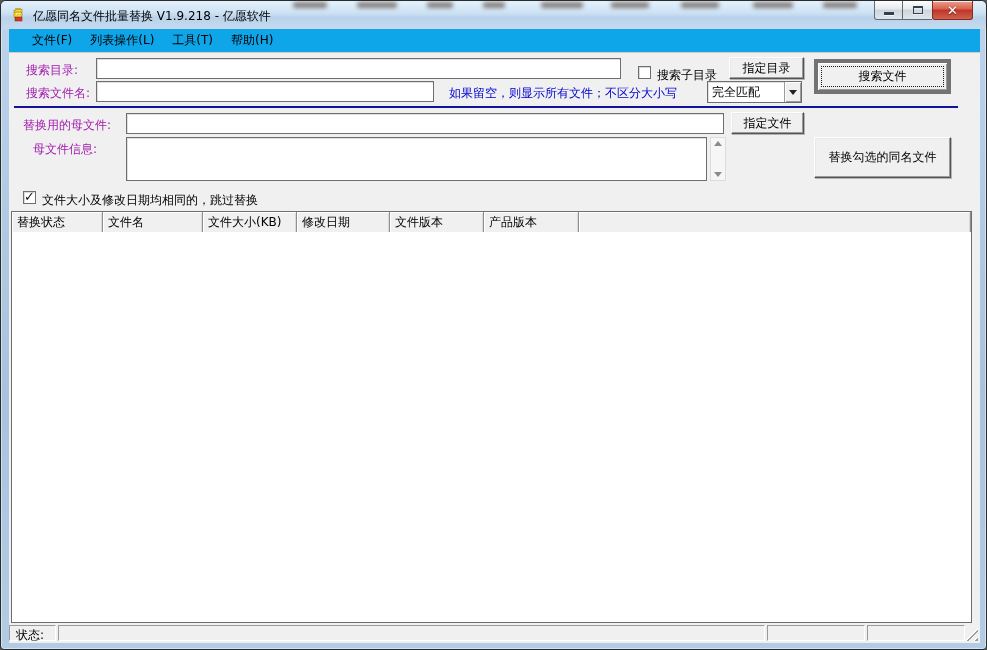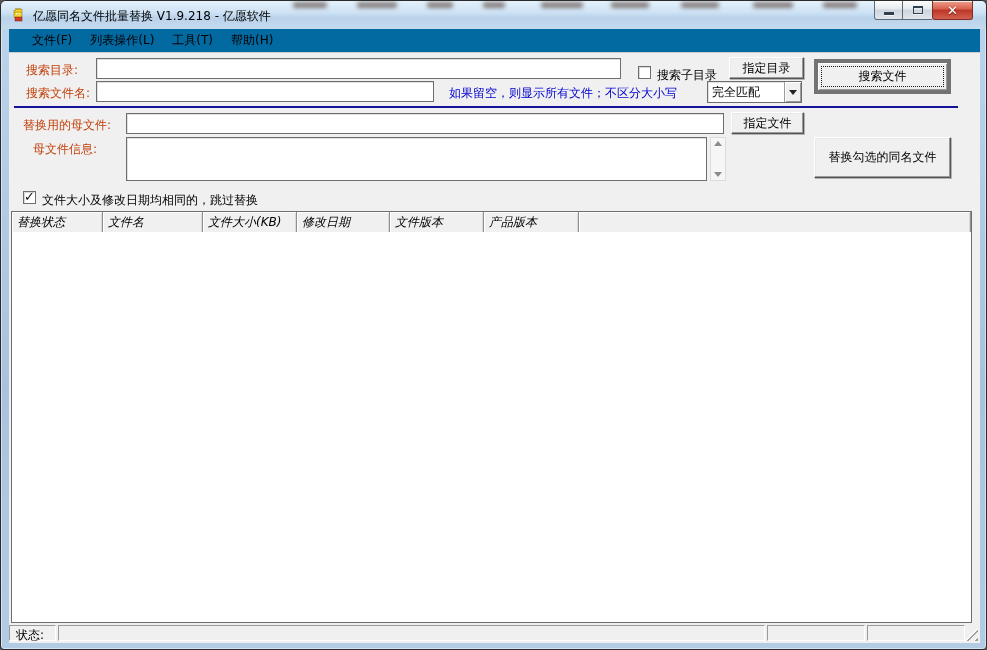--- a/index.html
+++ b/index.html
@@ -29,26 +29,26 @@
   .winbtn.close { width:41px; border-color:#7c2e26; border-radius:0 0 3px 3px;
     background:linear-gradient(180deg,#eca08e 0%,#d95f4d 45%,#bc3527 50%,#d2604f 100%); }
   .glyph-min { width:10px; height:3px; background:#30404f; margin-top:6px; box-shadow:0 1px 0 rgba(255,255,255,.7); }
   .glyph-max { width:10px; height:8px; border:1px solid #30404f; border-top:2px solid #30404f; background:transparent; box-shadow:0 1px 0 rgba(255,255,255,.6); }
   .glyph-close { color:#fff; font-weight:bold; font-size:13px; line-height:13px; text-shadow:0 1px 1px rgba(0,0,0,.5); }
 
   
   .client { position:absolute; left:8px; top:28px; width:971px; height:614px; background:#f0f0f0; }
 
   
-  .menubar { position:absolute; left:0; top:0; width:100%; height:24px; background:#0369a1;
+  .menubar { position:absolute; left:0; top:0; width:100%; height:24px; background:#0ea5e9;
     border-bottom:1px solid #cdcdcd; display:flex; align-items:flex-end; padding-left:14px; }
   .menu-item { padding:3px 9px; color:#000; cursor:default; }
 
   
-  .lbl { position:absolute; color:#c2410c; white-space:nowrap; }
+  .lbl { position:absolute; color:#a21caf; white-space:nowrap; }
   .txt { position:absolute; background:#fff; border:1px solid #6e6e6e;
     box-shadow:inset 1px 1px 0 rgba(0,0,0,.12); padding:2px 4px; font-size:12px; font-family:"DejaVu Sans",sans-serif; }
   .btn { position:absolute; background:#f0f0f0; color:#000; font-size:12px; text-align:center; cursor:default;
     border:1px solid; border-color:#ffffff #545454 #545454 #ffffff;
     box-shadow:inset -1px -1px 0 #9b9b9b, inset 1px 1px 0 #e9e9e9, 1px 1px 0 rgba(0,0,0,.25);
     display:flex; align-items:center; justify-content:center; }
   .btn.default { border:4px solid #737373; box-shadow:inset 1px 1px 0 #ffffff, inset -1px -1px 0 #9b9b9b; }
   .btn.default .focus-rect { position:absolute; inset:3px; border:1px dotted #1a1a1a; }
 
   .checkbox-row { position:absolute; display:flex; align-items:center; }
@@ -70,21 +70,21 @@
   
   .vscroll { position:absolute; width:16px; background:#f6f6f6; border:1px solid #dcdcdc; display:flex; flex-direction:column; justify-content:space-between; align-items:center; padding:3px 0; }
   .tri-up { width:0; height:0; border-left:4px solid transparent; border-right:4px solid transparent; border-bottom:5px solid #8b8b8b; }
   .tri-down { width:0; height:0; border-left:4px solid transparent; border-right:4px solid transparent; border-top:5px solid #8b8b8b; }
 
   
   .listview { position:absolute; background:#fff; border:1px solid #6e6e6e; box-shadow:inset 1px 1px 0 rgba(0,0,0,.1); overflow:hidden; }
   .lv-header { display:flex; height:20px; background:#f0f0f0; }
   .lv-col { height:24px; padding:2px 5px 0 5px; white-space:nowrap; overflow:hidden; background:#f0f0f0;
     border-right:1px solid #8f8f8f; border-bottom:1px solid #8f8f8f;
-    box-shadow:inset 1px 1px 0 #ffffff, inset -1px 0 0 #d9d9d9;font-style:italic; }
+    box-shadow:inset 1px 1px 0 #ffffff, inset -1px 0 0 #d9d9d9; }
   .lv-body { position:absolute; left:0; top:20px; right:0; bottom:0; background:#fff; }
 
   
   .statusbar { position:absolute; left:0; bottom:0; width:100%; height:20px; background:#f0f0f0; }
   .sb-panel { position:absolute; top:2px; height:16px; border:1px solid; border-color:#9b9b9b #ffffff #ffffff #9b9b9b; padding:1px 6px; white-space:nowrap; }
   .sb-grip { position:absolute; right:2px; bottom:2px; width:13px; height:13px;
     background:repeating-linear-gradient(135deg, transparent 0 3px, #ffffff 3px 4px, #9e9e9e 4px 6px);
     clip-path:polygon(100% 0, 100% 100%, 0 100%); }
 </style>
 </head>

